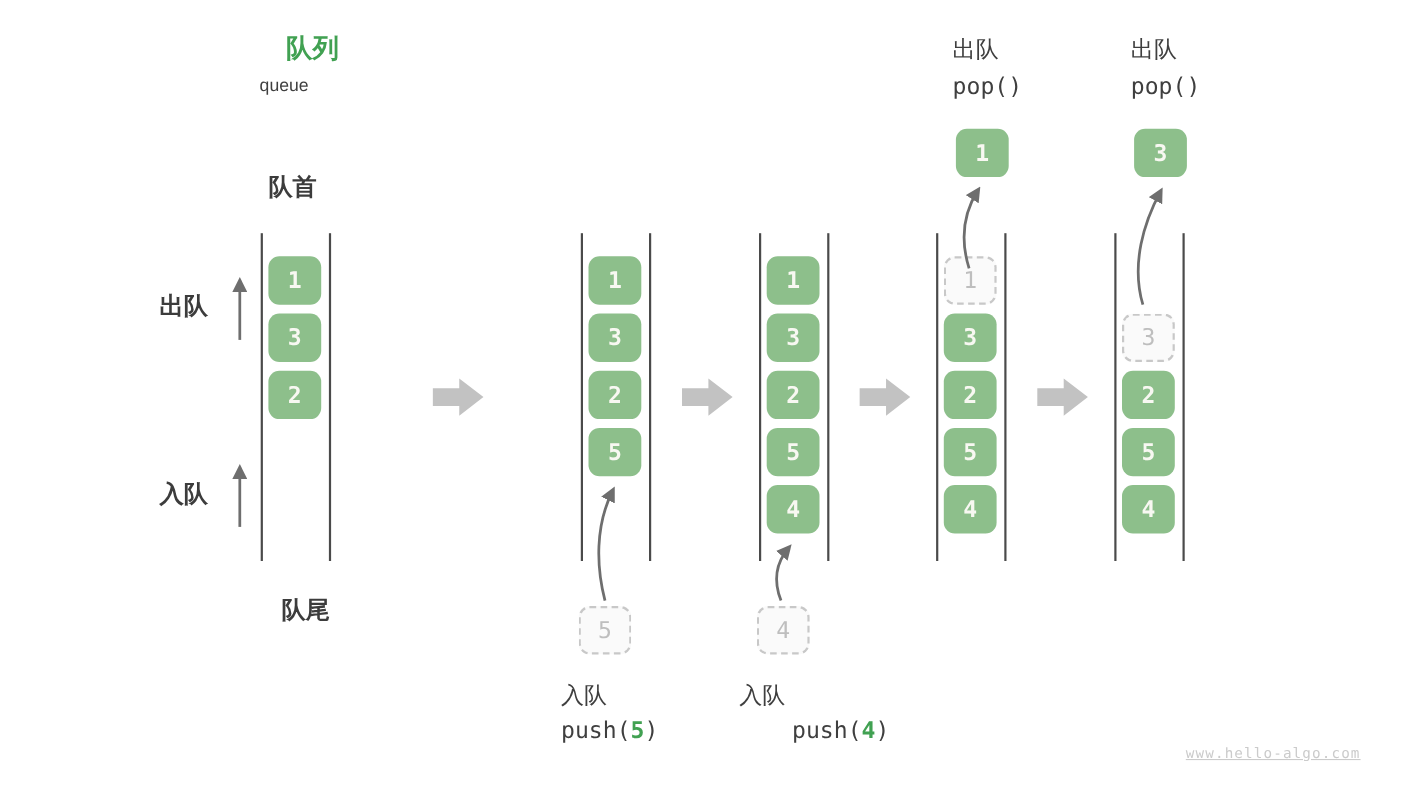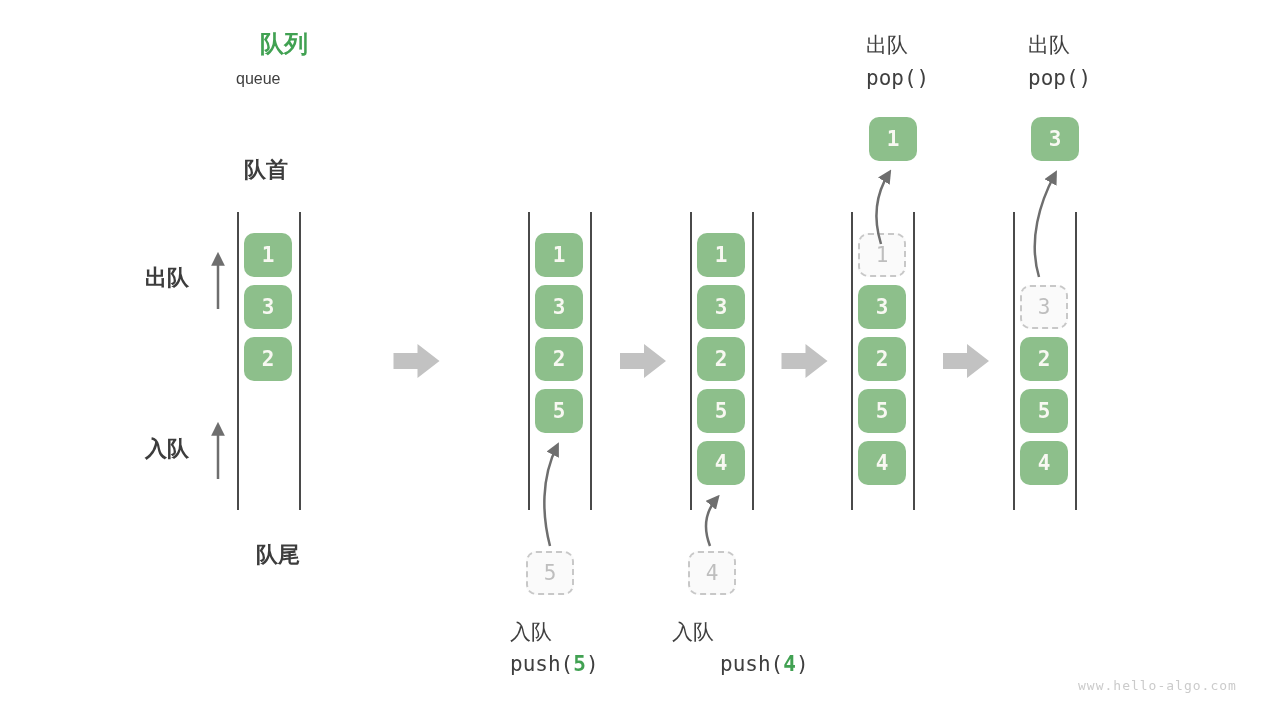--- a/index.html
+++ b/index.html
@@ -15,21 +15,21 @@
   .code-label{font-family:"DejaVu Sans Mono",monospace;font-size:21px;color:#3F3F3F;white-space:pre;}
   .code-arg{color:#41A152;font-weight:bold;}
   .channel-line{width:2px;background:#4A4A4A;}
   .qbox{
     width:48px;height:44px;border-radius:10px;box-sizing:border-box;
     display:flex;align-items:center;justify-content:center;
     font-family:"DejaVu Sans Mono",monospace;font-size:21px;font-weight:600;
   }
   .qbox.solid{background:#8DBF8B;color:#F8F8F2;}
   .qbox.dashed{background:#FAFAFA;color:#BEBEBE;border:2px dashed #C8C8C8;font-weight:400;}
-  .watermark{font-family:"DejaVu Sans Mono",monospace;font-size:13px;color:#CBCBCB;letter-spacing:1px;}
+  .watermark{font-family:"DejaVu Sans Mono",monospace;font-size:13px;color:#CBCBCB;letter-spacing:1px;text-decoration:underline;}
   svg{position:absolute;left:0;top:0;pointer-events:none;}
 </style>
 </head>
 <body>
 
 <div id="canvas">
 
   <div class="abs title-zh" style="left:238px;top:28px;">队列</div>
   <div class="abs title-en" style="left:236px;top:70px;">queue</div>
 

